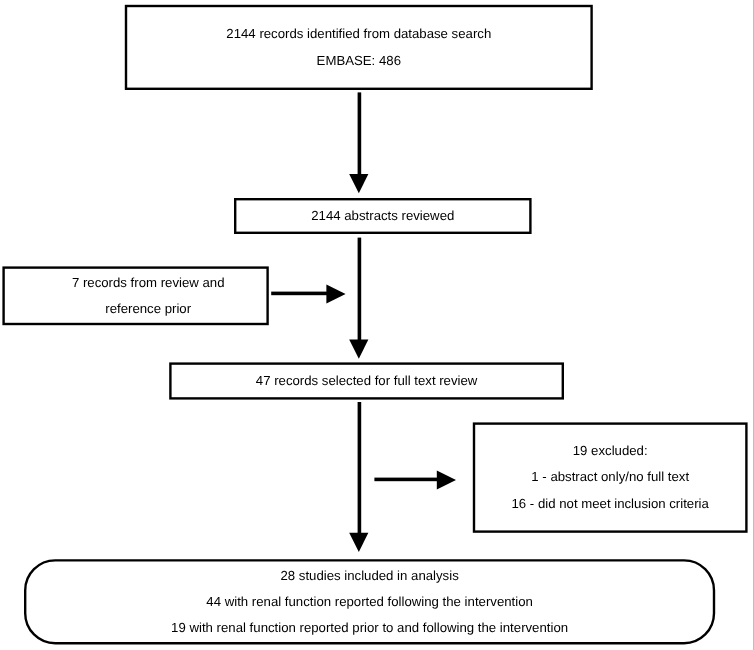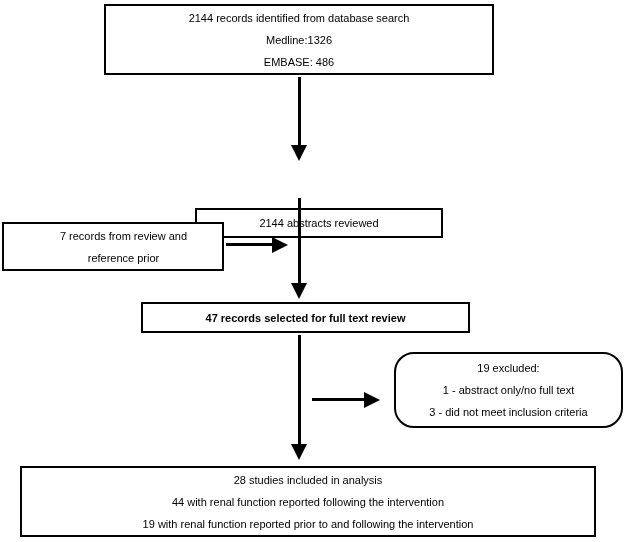--- a/index.html
+++ b/index.html
@@ -24,45 +24,44 @@
     border-left:8px solid transparent;border-right:8px solid transparent;
     border-top:16px solid var(--arrow);
   }
   .head-right{
     position:absolute;width:0;height:0;
     border-top:8px solid transparent;border-bottom:8px solid transparent;
     border-left:16px solid var(--arrow);
   }
   
   #box-identified{left:104px;top:4px;width:390px;height:71px;}
-  #box-abstracts{left:195px;top:165px;width:248px;height:30px;justify-content:center;margin-top:43px;}
+  #box-abstracts{left:195px;top:165px;width:248px;height:30px;justify-content:center;}
   #box-review-ref{left:2px;top:222px;width:222px;height:49px;padding-left:24px;}
-  #box-fulltext{left:141px;top:302px;width:329px;height:31px;font-weight:bold;}
-  #box-excluded{left:394px;top:352px;width:229px;height:76px;border-radius:20px;}
-  #box-included{left:20px;top:466px;width:576px;height:71px;}
+  #box-fulltext{left:141px;top:302px;width:329px;height:31px;}
+  #box-excluded{left:394px;top:352px;width:229px;height:92px;}
+  #box-included{left:20px;top:466px;width:576px;height:71px;border-radius:26px;}
 
   #arrow1-line{left:298px;top:77px;height:70px;}
   #arrow1-head{left:291px;top:145px;}
   #arrow2-line{left:298px;top:198px;height:86px;}
   #arrow2-head{left:291px;top:283px;}
   #arrow3-line{left:298px;top:335px;height:110px;}
   #arrow3-head{left:291px;top:444px;}
   #harrow1-line{left:226px;top:243px;width:48px;}
   #harrow1-head{left:272px;top:237px;}
   #harrow2-line{left:312px;top:398px;width:54px;}
   #harrow2-head{left:364px;top:392px;}
 </style>
 </head>
 <body>
 
 <div class="stage">
 
   <div class="box" id="box-identified">
     <div>2144 records identified from database search</div>
-    <div>Medline:1326</div>
     <div>EMBASE: 486</div>
   </div>
 
   <div class="vline" id="arrow1-line"></div>
   <div class="head-down" id="arrow1-head"></div>
 
   <div class="box" id="box-abstracts">
     <div>2144 abstracts reviewed</div>
   </div>
 
@@ -83,21 +82,21 @@
 
   <div class="vline" id="arrow3-line"></div>
   <div class="head-down" id="arrow3-head"></div>
 
   <div class="hline" id="harrow2-line"></div>
   <div class="head-right" id="harrow2-head"></div>
 
   <div class="box" id="box-excluded">
     <div>19 excluded:</div>
     <div>1 - abstract only/no full text</div>
-    <div>3 - did not meet inclusion criteria</div>
+    <div>16 - did not meet inclusion criteria</div>
   </div>
 
   <div class="box" id="box-included">
     <div>28 studies included in analysis</div>
     <div>44 with renal function reported following the intervention</div>
     <div>19 with renal function reported prior to and following the intervention</div>
   </div>
 
 </div>
 

